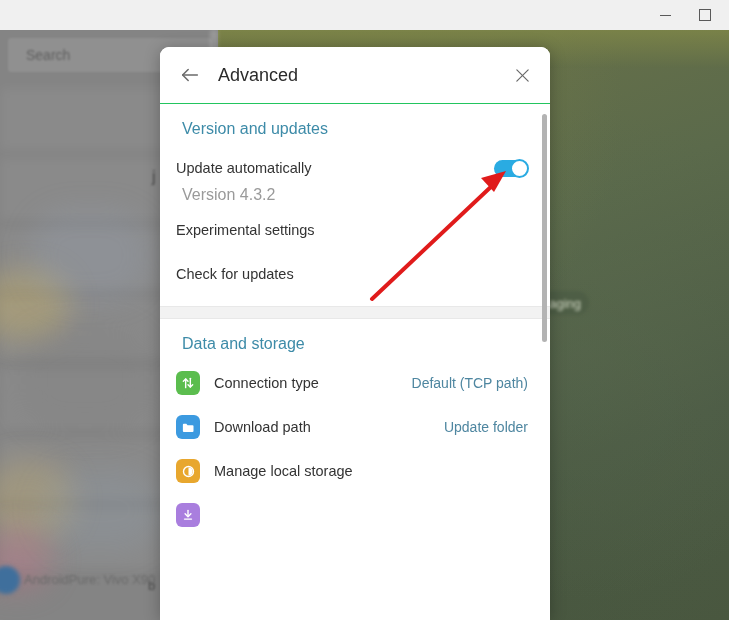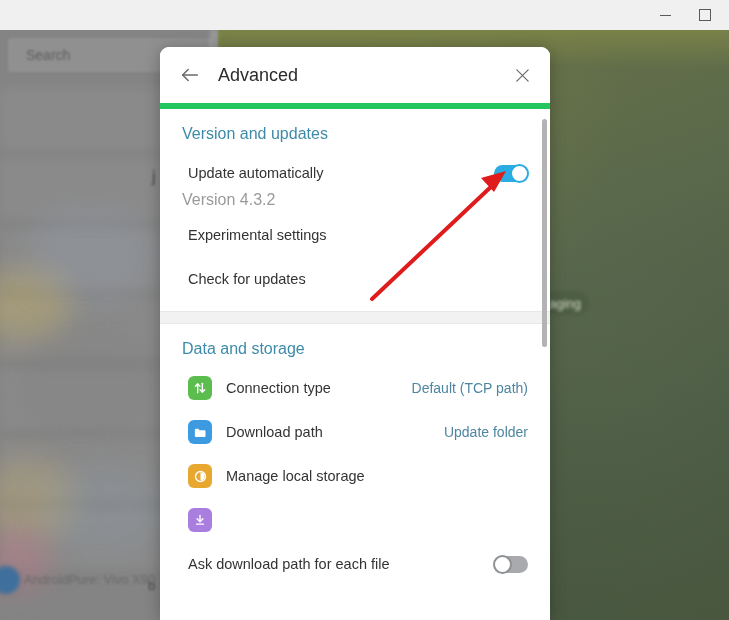--- a/index.html
+++ b/index.html
@@ -158,21 +158,21 @@
     width: 390px; height: 573px;
     background: #ffffff;
     border-radius: 9px 9px 0 0;
     box-shadow: 0 2px 16px rgba(0,0,0,0.28);
     overflow: hidden;
   }
   .dlg-header {
     position: relative;
     height: 56px;
     background: #ffffff;
-    border-bottom: 6px solid #22c55e;
+    border-bottom: 1px solid #22c55e;
     display: flex;
     align-items: center;
   }
   .back-btn {
     width: 44px; height: 44px;
     margin-left: 8px;
     display: flex;
     align-items: center;
     justify-content: center;
   }
@@ -211,21 +211,21 @@
     height: 11px;
     background: #f2f2f2;
     border-top: 1px solid #e8e8e8;
     border-bottom: 1px solid #e8e8e8;
   }
 
   .row {
     display: flex;
     align-items: center;
     min-height: 38px;
-    padding: 0 22px 0 28px;
+    padding: 0 22px 0 16px;
     box-sizing: border-box;
     position: relative;
   }
   .row-tall { min-height: 44px; }
   .row-label {
     font-size: 14.5px;
     color: #333333;
     flex: 1;
   }
   .row-sub {
@@ -422,26 +422,20 @@
       <div class="row row-tall">
         <div class="row-icon ic-dl">
           <svg width="14" height="14" viewBox="0 0 24 24" fill="none" stroke="#ffffff" stroke-width="2.4" stroke-linecap="round" stroke-linejoin="round">
             <line x1="12" y1="4" x2="12" y2="14"></line>
             <polyline points="7,10 12,15 17,10"></polyline>
             <line x1="6" y1="19" x2="18" y2="19"></line>
           </svg>
         </div>
       </div>
 
-      <div class="row row-tall">
-        <div class="row-label">Ask download path for each file</div>
-        <div class="toggle off">
-          <div class="knob"></div>
-        </div>
-      </div>
     </div>
 
     <div class="scrollbar-track">
       <div class="scrollbar-thumb"></div>
     </div>
   </div>
 </div>
 
 <svg id="annotation" width="729" height="620" viewBox="0 0 729 620">
   <g>

